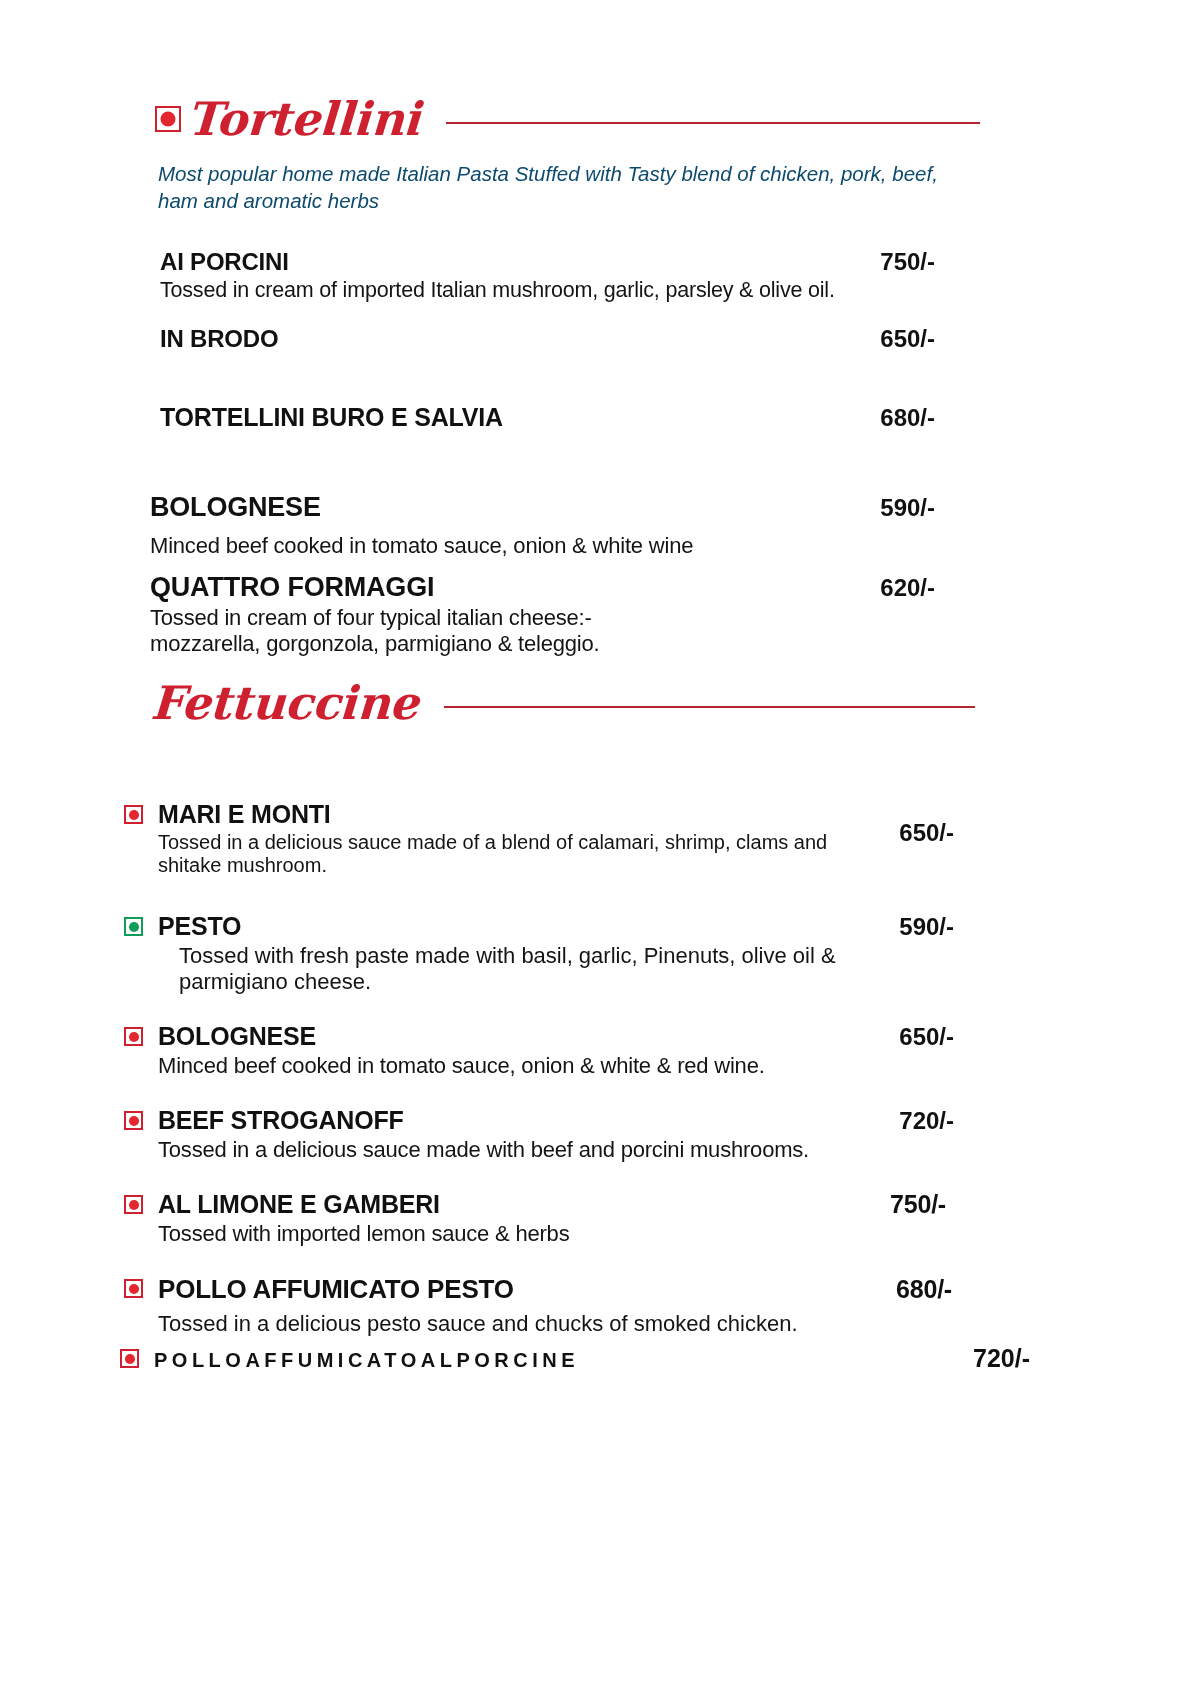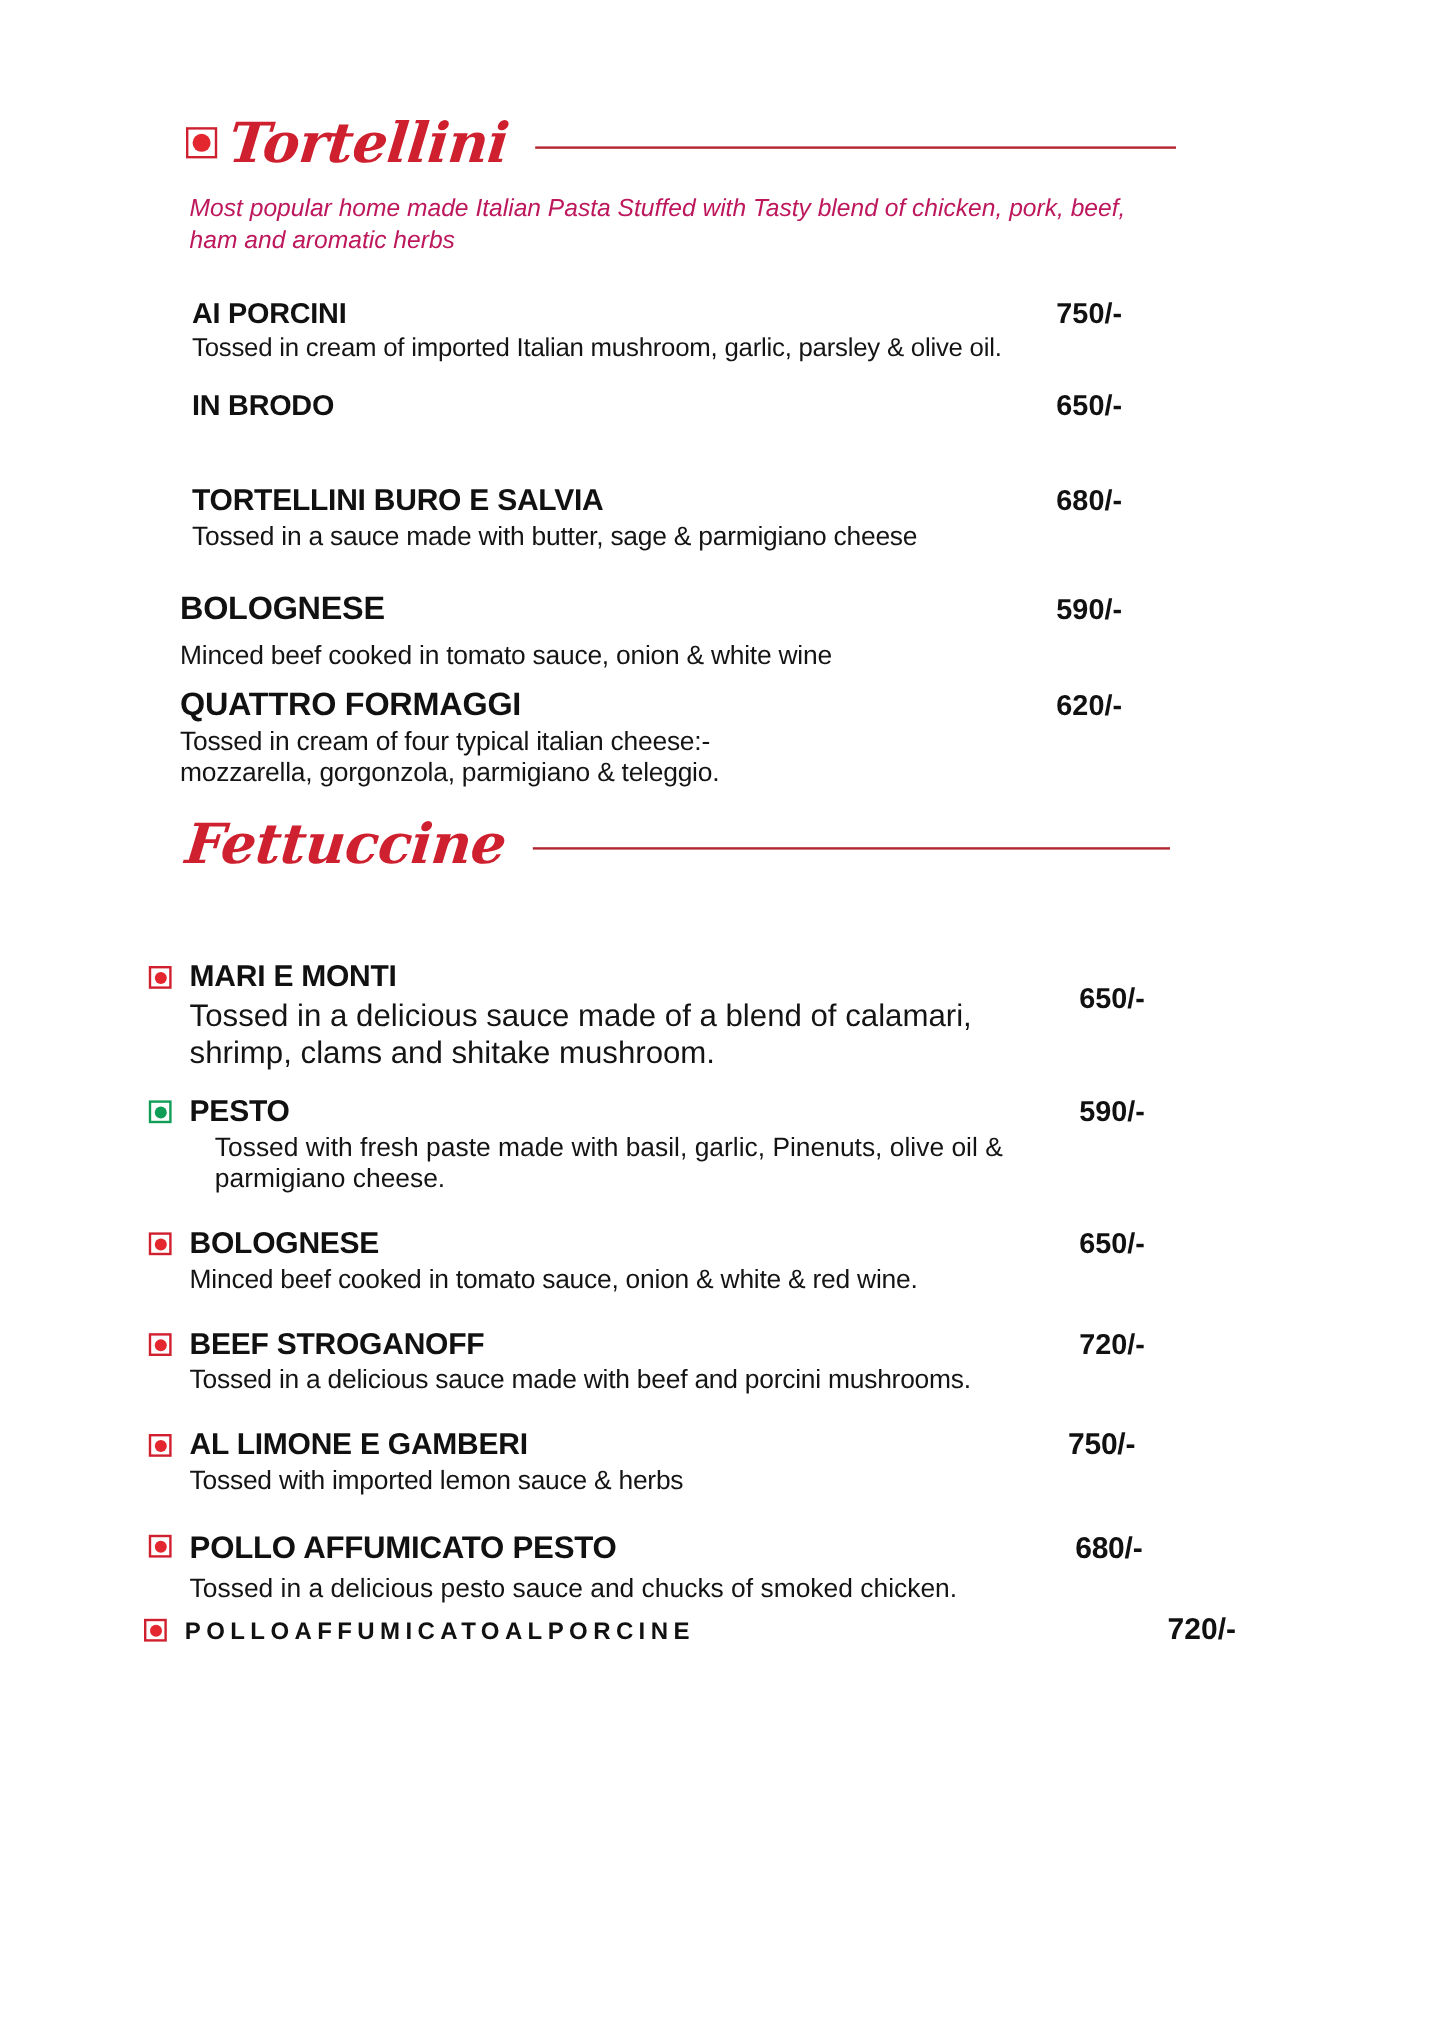--- a/index.html
+++ b/index.html
@@ -83,21 +83,21 @@
   .mark.big::after {
     width: 15px;
     height: 15px;
   }
 
   
   .blurb {
     font-style: italic;
     font-size: 20.5px;
     line-height: 1.34;
-    color: #be185d;
+    color: #0c4a6e;
   }
   .blurb.condensed {
     font-family: "Liberation Sans Narrow", "Liberation Sans", sans-serif;
     font-size: 20px;
     letter-spacing: -0.1px;
   }
 
   
   .item {
     display: flex;
@@ -173,21 +173,20 @@
       </div>
     </div>
   </div>
 
   <div class="item" style="position:absolute; left:160px; top:403px; width:775px;">
     <div class="item-body">
       <div class="item-head">
         <span class="item-name t-narrow" style="font-size:25px;">TORTELLINI BURO  E SALVIA</span>
         <span class="item-price t-wide" style="font-size:24px;">680/-</span>
       </div>
-      <div class="item-desc t-narrow" style="font-size:22px;">Tossed in a sauce made with butter, sage &amp; parmigiano  cheese</div>
     </div>
   </div>
 
   <div class="item" style="position:absolute; left:150px; top:492px; width:785px;">
     <div class="item-body">
       <div class="item-head">
         <span class="item-name t-narrow" style="font-size:27px;">BOLOGNESE</span>
         <span class="item-price t-wide" style="font-size:24px;">590/-</span>
       </div>
       <div class="item-desc t-narrow" style="font-size:22px; margin-top:10px;">Minced beef cooked in tomato sauce, onion &amp; white wine</div>
@@ -214,21 +213,21 @@
 
   <div class="item" style="position:absolute; left:124px; top:800px; width:830px;">
     <div class="item-mark-col">
       <span class="mark"></span>
     </div>
     <div class="item-body">
       <div class="item-head">
         <span class="item-name t-narrow" style="font-size:25px;">MARI E MONTI</span>
         <span class="item-price t-wide" style="font-size:24px; position:relative; top:18px;">650/-</span>
       </div>
-      <div class="item-desc t-wide" style="font-size:26px; max-width:700px;">Tossed in a delicious sauce made of a blend of calamari, shrimp, clams and shitake  mushroom.</div>
+      <div class="item-desc t-wide" style="font-size:20px; max-width:700px;">Tossed in a delicious sauce made of a blend of calamari, shrimp, clams and shitake  mushroom.</div>
     </div>
   </div>
 
   <div class="item" style="position:absolute; left:124px; top:912px; width:830px;">
     <div class="item-mark-col">
       <span class="mark veg"></span>
     </div>
     <div class="item-body">
       <div class="item-head">
         <span class="item-name t-narrow" style="font-size:25px;">PESTO</span>

